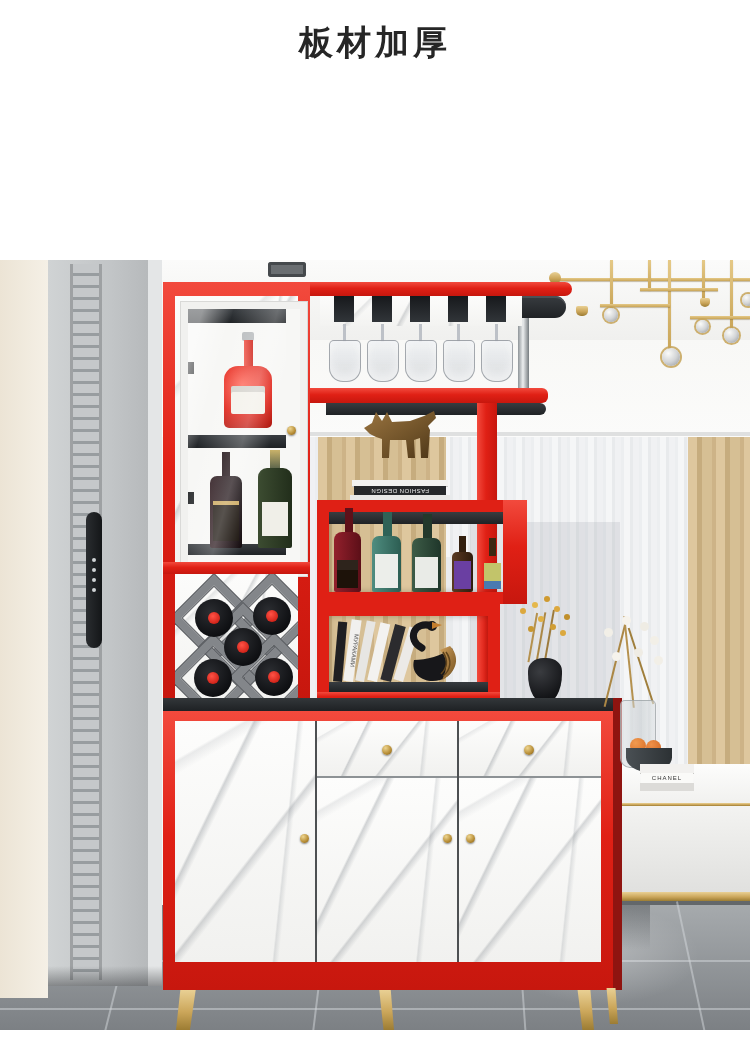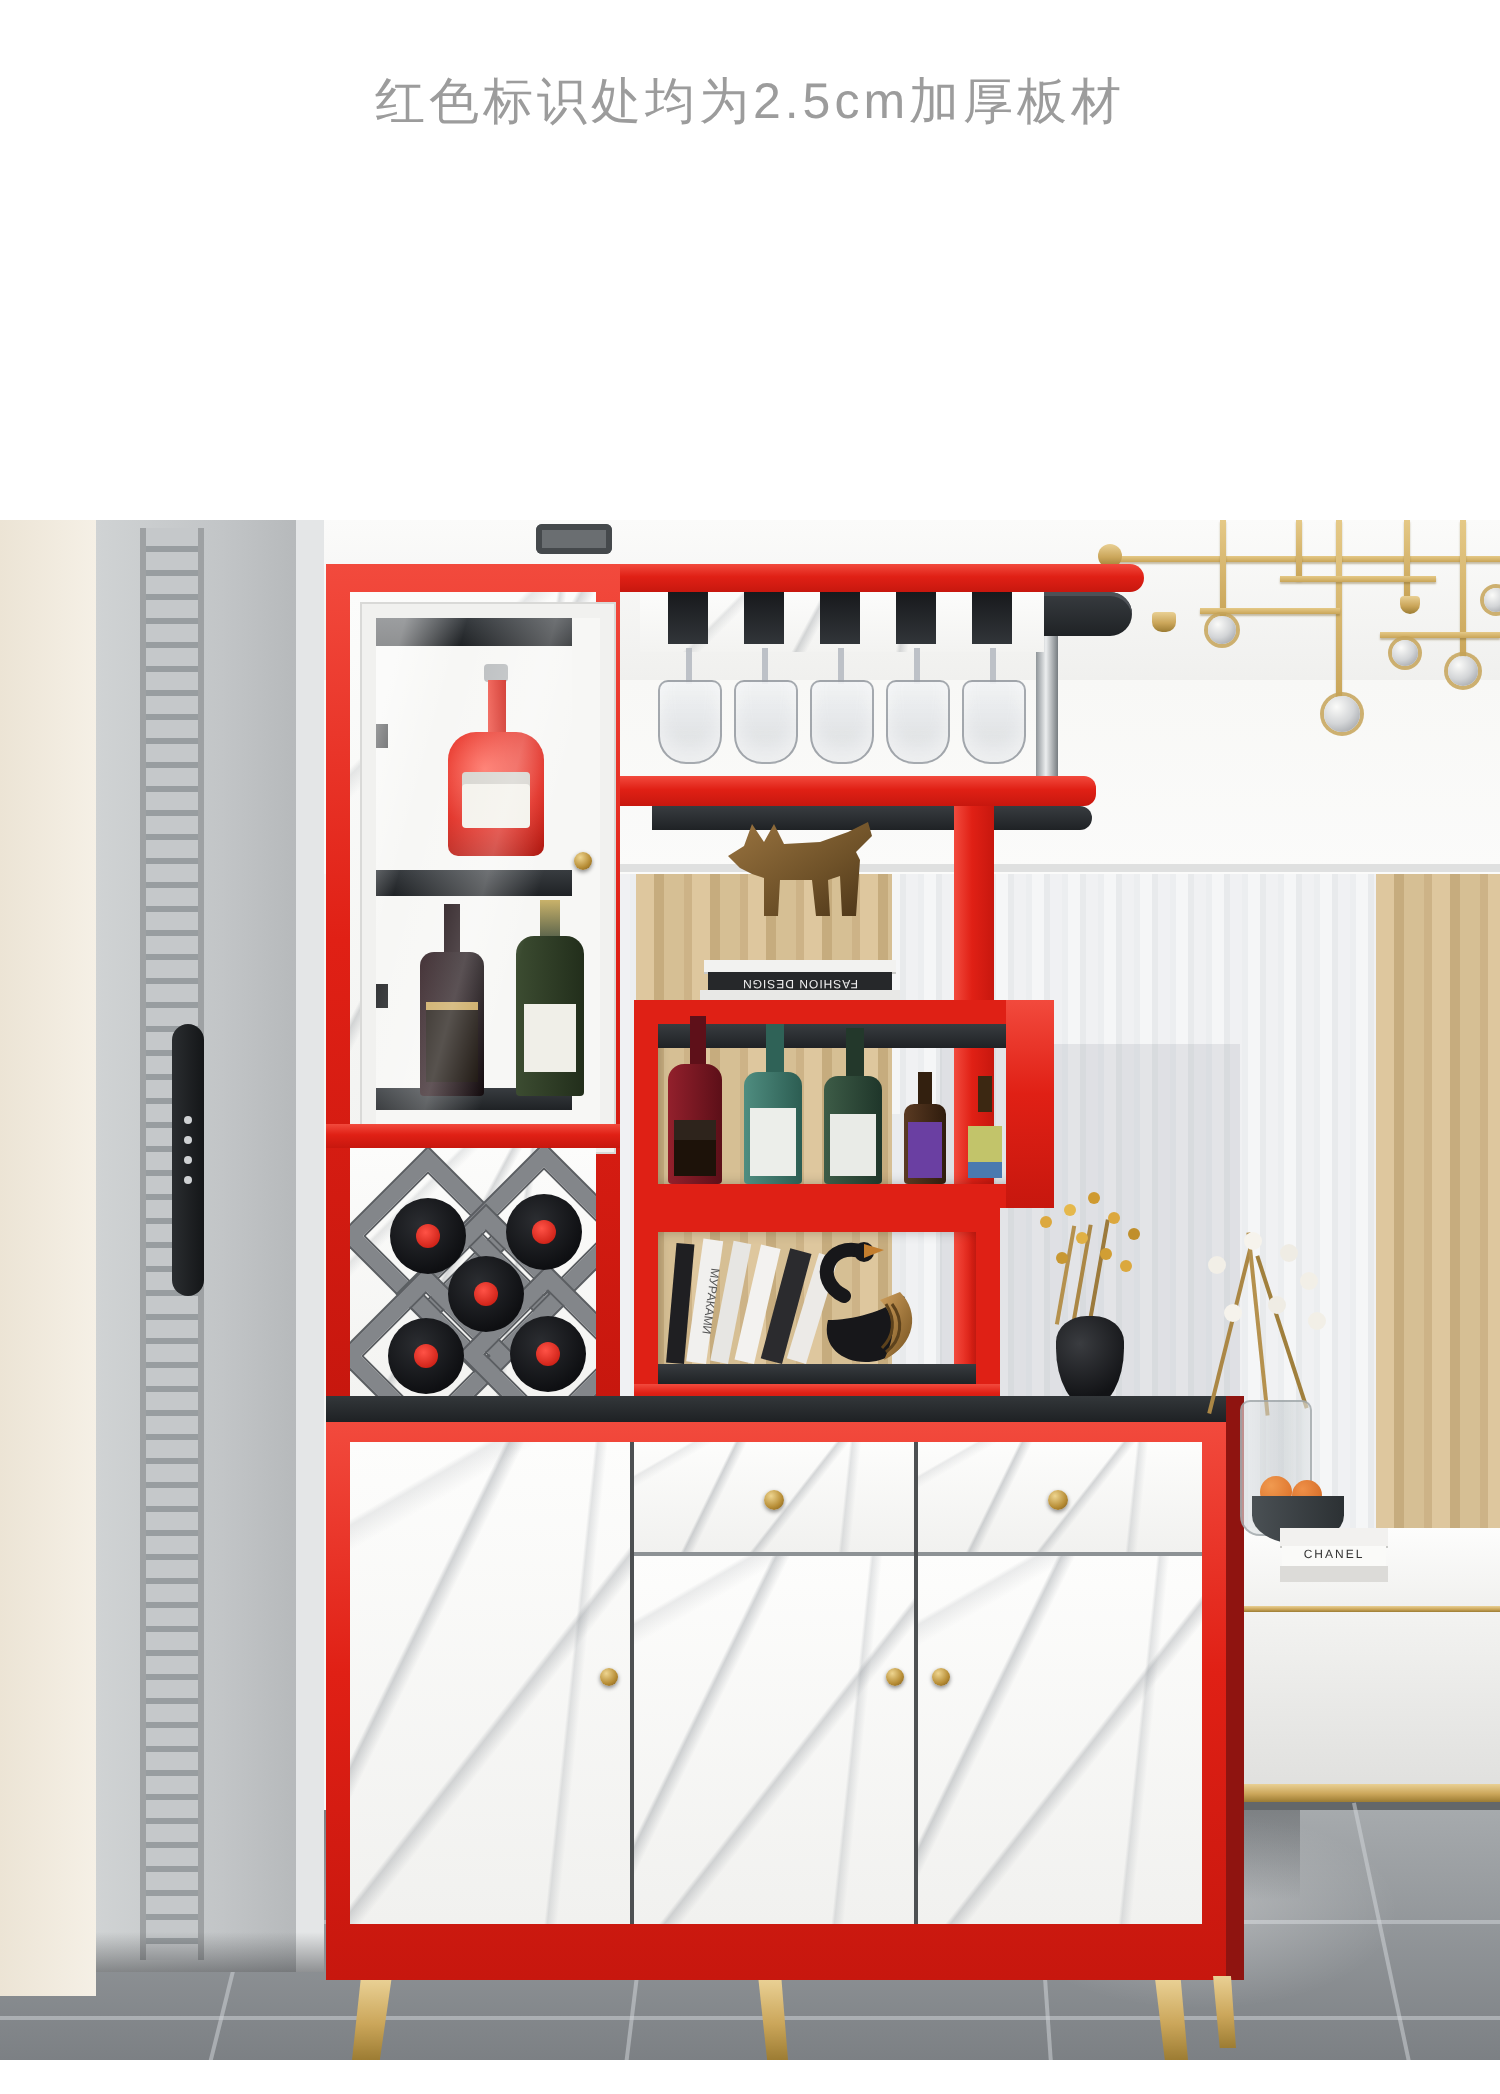--- a/index.html
+++ b/index.html
@@ -47,21 +47,21 @@
   .beige{background:
     repeating-linear-gradient(90deg,#dec79e 0 9px,#c6ac7e 9px 14px,#d6bf94 14px 24px,#cdb387 24px 28px);}
   .tinytext{font-size:6px;color:#efefef;letter-spacing:.5px;white-space:nowrap;overflow:hidden;}
   .legR{clip-path:polygon(18% 0,82% 0,100% 100%,42% 100%);}
   .legL{clip-path:polygon(18% 0,82% 0,58% 100%,0 100%);}
 </style>
 </head>
 <body>
 
 <div class="hdr">
-  <p class="sub">红色标识处均为2.5cm加厚板材</p>
+  <h2 class="zh">板材加厚</h2>
 </div>
 
 <div class="photo">
 
   <div class="abs" style="left:0;top:0;width:750px;height:80px;background:linear-gradient(180deg,#fbfbfa,#f0f0ee);"></div>
   <div class="abs" style="left:268px;top:2px;width:38px;height:15px;background:#6a6e71;border-radius:3px;box-shadow:inset 0 0 0 3px #45494c;"></div>
   <div class="abs" style="left:0;top:80px;width:750px;height:97px;background:linear-gradient(180deg,#f8f8f6,#fbfbfa);"></div>
   <div class="abs" style="left:240px;top:172px;width:510px;height:4px;background:#dfe0e0;"></div>
 
   <div class="abs sheer" style="left:300px;top:177px;width:450px;height:475px;">

